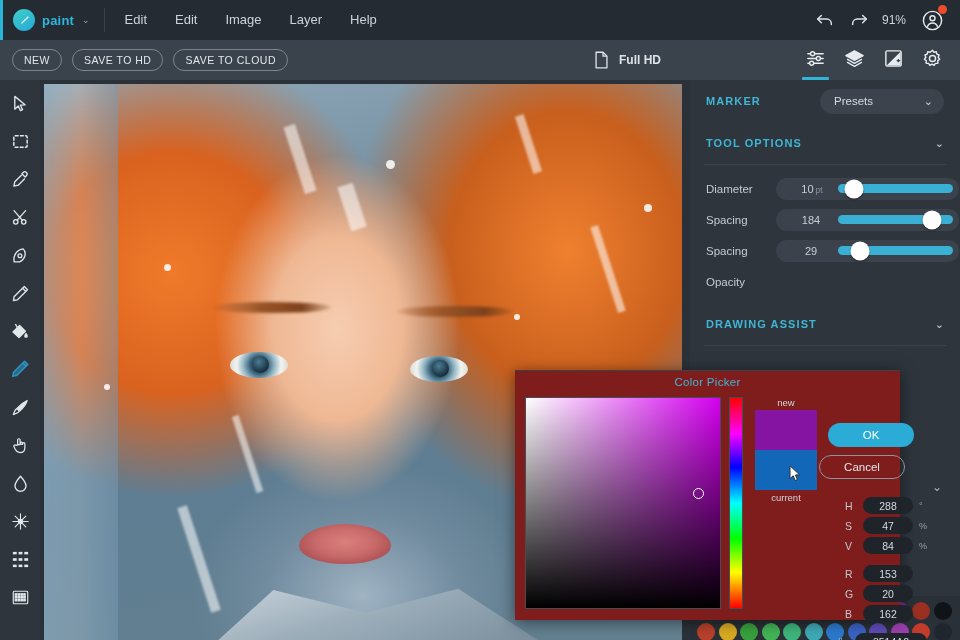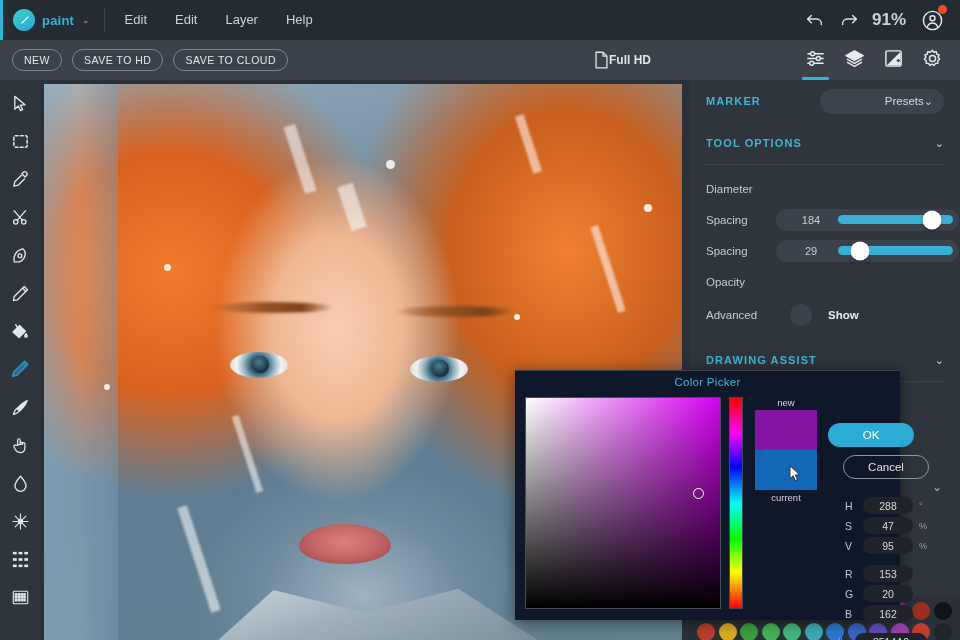--- a/index.html
+++ b/index.html
@@ -42,42 +42,42 @@
   .menu-item {
     padding: 0 14px; height: 40px; line-height: 40px;
     font-size: 13px; color: #cdd3d9; cursor: default;
   }
   .menu-right {
     margin-left: auto; display: flex; align-items: center; gap: 0; padding-right: 12px;
   }
   .icon-btn {
     width: 34px; height: 34px; display: flex; align-items: center; justify-content: center;
   }
-  .zoom-label { font-size: 17px; color: #cdd3d9; padding: 0 10px 0 6px; font-weight: bold; }
+  .zoom-label { font-size: 12px; color: #cdd3d9; padding: 0 10px 0 6px; }
   .avatar-wrap { position: relative; width: 32px; height: 32px; display:flex; align-items:center; justify-content:center;}
   .avatar-dot {
     position: absolute; right: 1px; top: 1px; width: 9px; height: 9px;
     border-radius: 50%; background: #ef4b2b;
   }
 
   
   .toolbar2 {
     position: absolute; left: 0; top: 40px; width: 960px; height: 40px;
     background: #3a424b;
     display: flex; align-items: center; padding-left: 12px;
   }
   .pill {
     height: 22px; border: 1px solid #7c858e; border-radius: 11px;
     display: flex; align-items: center; padding: 0 11px;
     font-size: 10.5px; letter-spacing: .5px; color: #e3e7eb; margin-right: 10px;
     background: transparent; white-space: nowrap;
   }
   .doc-chip {
     position: absolute; left: 594px; top: 0; height: 40px;
-    display: flex; align-items: center; gap: 0;
+    display: flex; align-items: center; gap: 10px;
   }
   .doc-chip span { font-size: 12px; color: #dfe3e8; font-weight: bold; }
   .panel-tabs {
     position: absolute; right: 8px; top: 0; height: 40px;
     display: flex; align-items: flex-end;
   }
   .panel-tab {
     width: 39px; height: 40px; display: flex; align-items: center; justify-content: center;
     position: relative; padding-bottom: 4px;
   }
@@ -159,21 +159,21 @@
   }
   .panel-row-head {
     height: 42px; display: flex; align-items: center; padding: 0 16px;
     justify-content: space-between;
   }
   .panel-title {
     font-size: 11px; letter-spacing: 1.1px; color: #3fb6d6; font-weight: bold;
   }
   .presets-select {
     width: 124px; height: 25px; border-radius: 13px; background: #3c434c;
-    display: flex; align-items: center; justify-content: flex-end;
+    display: flex; align-items: center; justify-content: space-between;
     padding: 0 11px 0 14px; font-size: 11.5px; color: #d6dbe1;
   }
   .sec-divider { height:1px; background:#3c434c; margin: 0 14px; }
   .opt-row {
     height: 31px; display: flex; align-items: center; padding: 0 1px 0 16px;
   }
   .opt-label { width: 70px; font-size: 11.5px; color: #c7ccd2; }
   .slider-pill {
     flex: 1; height: 22px; border-radius: 11px; background: #3b424b;
     display: flex; align-items: center; position: relative; padding-left: 8px;
@@ -201,21 +201,21 @@
   .palette {
     position: absolute; left: 690px; bottom: 0; width: 270px; height: 44px;
     background: #2a3037; padding: 6px 7px 0 7px;
     display: grid; grid-template-columns: repeat(12, 1fr); gap: 3px 2px;
   }
   .sw { width: 18px; height: 18px; border-radius: 50%; }
 
   
   .dialog {
     position: absolute; left: 515px; top: 370px; width: 385px; height: 250px;
-    background: #0f172a; box-shadow: 0 2px 14px rgba(0,0,0,.5);
+    background: #7f1d1d; box-shadow: 0 2px 14px rgba(0,0,0,.5);
     border-top: 1px solid #3a424b;
   }
   .dlg-title {
     height: 22px; display: flex; align-items: center; justify-content: center;
     font-size: 11.5px; color: #3fb6d6; letter-spacing: .3px;
   }
   .dlg-body { position: relative; height: 228px; }
   .sv-box {
     position: absolute; left: 10px; top: 4px; width: 196px; height: 212px;
     background:
@@ -241,21 +241,21 @@
   .swatch-lbl { font-size: 9.5px; color: #cfd5db; text-align: center; height: 13px; }
   .swatch-new { width: 62px; height: 40px; background: #8514A2; }
   .swatch-cur { width: 62px; height: 40px; background: #1267b8; }
   .cursor-arrow { position: absolute; left: 34px; top: 68px; }
   .d-ok {
     position: absolute; left: 313px; top: 30px;
     width: 86px; height: 24px; border-radius: 12px; background: #2bacd6;
     color: #ffffff; font-size: 11.5px; display: flex; align-items: center; justify-content: center;
   }
   .d-cancel {
-    position: absolute; left: 328px; top: 62px;
+    position: absolute; left: 304px; top: 62px;
     width: 86px; height: 24px; border-radius: 12px;
     border: 1px solid #8d959d; color: #e2e6ea; font-size: 11.5px;
     display: flex; align-items: center; justify-content: center;
   }
   .field-row {
     position: absolute; display: flex; align-items: center; gap: 6px;
   }
   .field-key { width: 12px; font-size: 10.5px; color: #c3c9cf; }
   .field-box {
     width: 50px; height: 17px; border-radius: 9px; background: #1f242a;
@@ -276,20 +276,21 @@
         <svg width="13" height="13" viewBox="0 0 14 14">
             <path d="M10.6 2.4 L11.6 3.4 L5.2 9.8 L3.2 10.8 L4.2 8.8 Z" fill="#ffffff"></path>
           </svg>
       </div>
       <div class="brand-name">paint</div>
       <div class="brand-caret">⌄</div>
     </div>
     <div class="menu-sep"></div>
     <div class="menu-item">Edit</div>
     <div class="menu-item">Edit</div>
+    <div class="menu-item">Image</div>
     <div class="menu-item">Layer</div>
     <div class="menu-item">Help</div>
 
     <div class="menu-right">
       <div class="icon-btn">
         <svg width="20" height="20" viewBox="0 0 22 22" fill="none" stroke="#dfe4e9" stroke-width="1.6" stroke-linecap="round" stroke-linejoin="round">
           <path d="M7 6 L3 10 L7 14"></path>
             <path d="M3 10 H13 a5 5 0 0 1 5 5 v1"></path>
         </svg>
       </div>
@@ -503,20 +504,27 @@
     <div class="panel-row-head">
       <div class="panel-title">TOOL OPTIONS</div>
       <span class="chev">⌄</span>
     </div>
     <div class="sec-divider"></div>
 
     <div style="height:8px"></div>
 
     <div class="opt-row">
       <div class="opt-label">Diameter</div>
+      <div class="slider-pill">
+        <div class="slider-val">
+          <span>10</span><span class="unit">pt</span>
+        </div>
+        <div class="slider-track"></div>
+        <div class="slider-knob" style="left: 78.32px;"></div>
+      </div>
     </div>
 
     <div class="opt-row">
       <div class="opt-label">Spacing</div>
       <div class="slider-pill">
         <div class="slider-val">
           <span>184</span><span class="unit"></span>
         </div>
         <div class="slider-track"></div>
         <div class="slider-knob" style="left: 155.84px;"></div>
@@ -531,25 +539,20 @@
         </div>
         <div class="slider-track"></div>
         <div class="slider-knob" style="left: 84.44px;"></div>
       </div>
     </div>
 
     <div class="opt-row">
       <div class="opt-label">Opacity</div>
     </div>
 
-    <div class="opt-row" style="height:36px">
-      <div class="opt-label">Advanced</div>
-      <div class="adv-dot"></div>
-      <div class="adv-show">Show</div>
-    </div>
 
     <div style="height:6px"></div>
     <div class="panel-row-head">
       <div class="panel-title">DRAWING ASSIST</div>
       <span class="chev">⌄</span>
     </div>
     <div class="sec-divider"></div>
 
     <span class="ghost-chev" style="top:400px;">⌄</span>
     <span class="ghost-chev" style="top:512px;">⌄</span>
@@ -611,21 +614,21 @@
         <span class="field-box">288</span>
         <span class="field-unit">°</span>
       </div>
       <div class="field-row" style="left:330px; top:124px;">
         <span class="field-key">S</span>
         <span class="field-box">47</span>
         <span class="field-unit">%</span>
       </div>
       <div class="field-row" style="left:330px; top:144px;">
         <span class="field-key">V</span>
-        <span class="field-box">95</span>
+        <span class="field-box">84</span>
         <span class="field-unit">%</span>
       </div>
       <div class="field-row" style="left:330px; top:172px;">
         <span class="field-key">R</span>
         <span class="field-box">153</span>
       </div>
       <div class="field-row" style="left:330px; top:192px;">
         <span class="field-key">G</span>
         <span class="field-box">20</span>
       </div>

